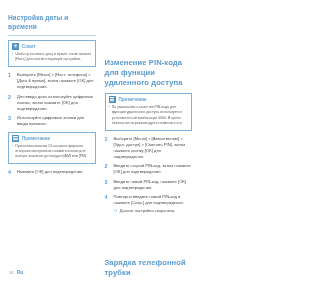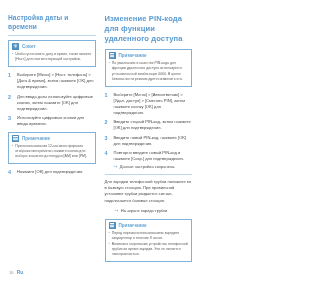--- a/index.html
+++ b/index.html
@@ -8,21 +8,21 @@
     font-family:"Liberation Sans","DejaVu Sans",sans-serif;
     color:#333333;overflow:hidden;
   }
   .page{position:relative;width:200px;height:283px;box-sizing:border-box;}
   .cols{display:flex;gap:9px;padding:14px 8px 0 8px;box-sizing:border-box;}
   .col{width:88px;}
   h2.sec{
     color:#5b9bd1;font-size:6.6px;font-weight:bold;line-height:1.32;
     margin:0 0 4px 0;letter-spacing:.1px;
   }
-  h2.sec.big{font-size:7.6px;margin-bottom:5px;}
+  h2.sec.big{font-size:7.6px;margin-bottom:5px;margin-top:44px;}
   .rule{height:.6px;background:#bcd7ea;margin:2px 0 4px 0;}
   
   .callout{border:.6px solid #7fb2d8;padding:2px 3px 3px 3px;margin:3px 0 5px 0;box-sizing:border-box;}
   .callout .chead{display:flex;align-items:center;gap:3px;margin-bottom:2px;}
   .ico{width:7px;height:7px;flex:0 0 7px;background:#4f8fc0;position:relative;border-radius:.5px;}
   .ico.tip::before{
     content:"\2733";position:absolute;left:0;right:0;top:-1px;
     color:#ffffff;font-size:6px;line-height:8px;text-align:center;
   }
   .ico.note::before{
@@ -141,20 +141,21 @@
           <span class="txt">
             <span>Повторно введите новый PIN-код и нажмите [Сохр.] для подтверждения.</span>
             <span class="sub">
               <span class="arrow">↪</span>
               <span>Данная настройка сохранена.</span>
             </span>
           </span>
         </li>
       </ol>
 
+      <h2 class="sec big">Зарядка телефонной трубки</h2>
       <div class="rule"></div>
 
       <p class="body">Для зарядки телефонной трубки положите ее в базовую станцию. При правильной установке трубки раздается сигнал, подключается базовая станция.</p>
 
       <div class="sub" style="margin:0 0 5px 10px;">
         <span class="arrow">↪</span>
         <span>На экране заряда трубки</span>
       </div>
 
       <div class="callout">

